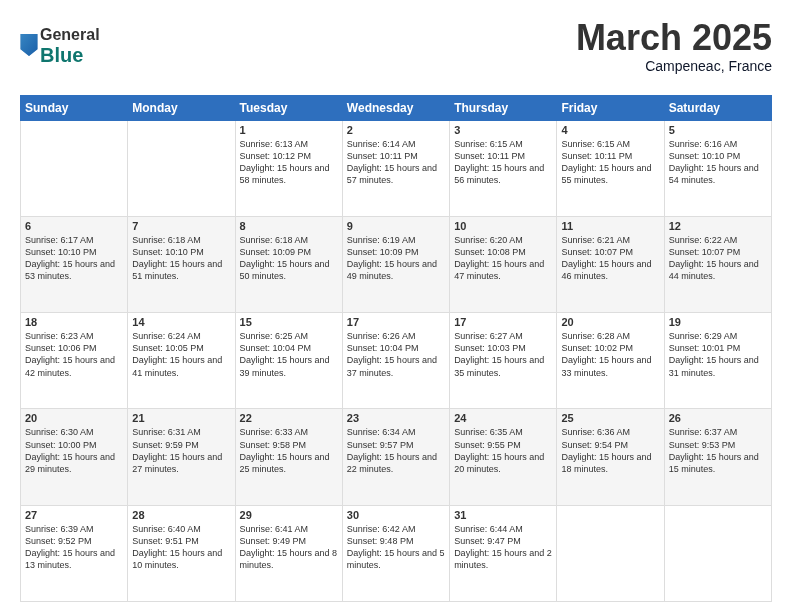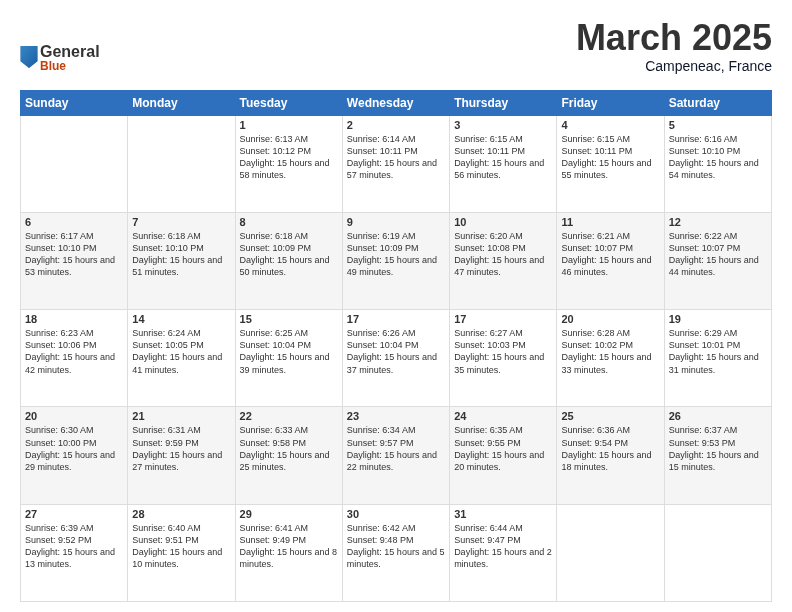--- a/index.html
+++ b/index.html
@@ -13,41 +13,41 @@
     .page {
       width: 792px;
       height: 612px;
       padding: 18px 20px 10px 20px;
       display: flex;
       flex-direction: column;
     }
     .header {
       display: flex;
       justify-content: space-between;
-      align-items: flex-end;
-      margin-bottom: 16px;
+      align-items: center;
+      margin-bottom: 4px;
     }
     .logo {
       display: flex;
       align-items: center;
     }
     .logo-text {
       display: flex;
       flex-direction: column;
       line-height: 1.1;
     }
     .logo-general {
       font-size: 16px;
       font-weight: bold;
       color: #333;
     }
     .logo-blue {
-      font-size: 12px;
-      font-weight: bold;
-      color: #c2410c;
+      font-size: 20px;
+      font-weight: bold;
+      color: #0f766e;
     }
     .logo-icon {
       width: 18px;
       height: 22px;
       margin-right: 2px;
       margin-top: -2px;
     }
     .title-block {
       text-align: right;
     }
@@ -60,20 +60,21 @@
     .location {
       font-size: 14px;
       color: #0f172a;
     }
     .calendar {
       flex: 1;
       border: 1px solid #ccc;
       border-collapse: collapse;
       width: 100%;
       table-layout: fixed;
+      margin-top: 17px;
     }
     .calendar th {
       background-color: #2e6fbe;
       color: #fff;
       font-size: 12px;
       font-weight: bold;
       padding: 5px 4px;
       text-align: left;
       border: 1px solid #2e6fbe;
     }

